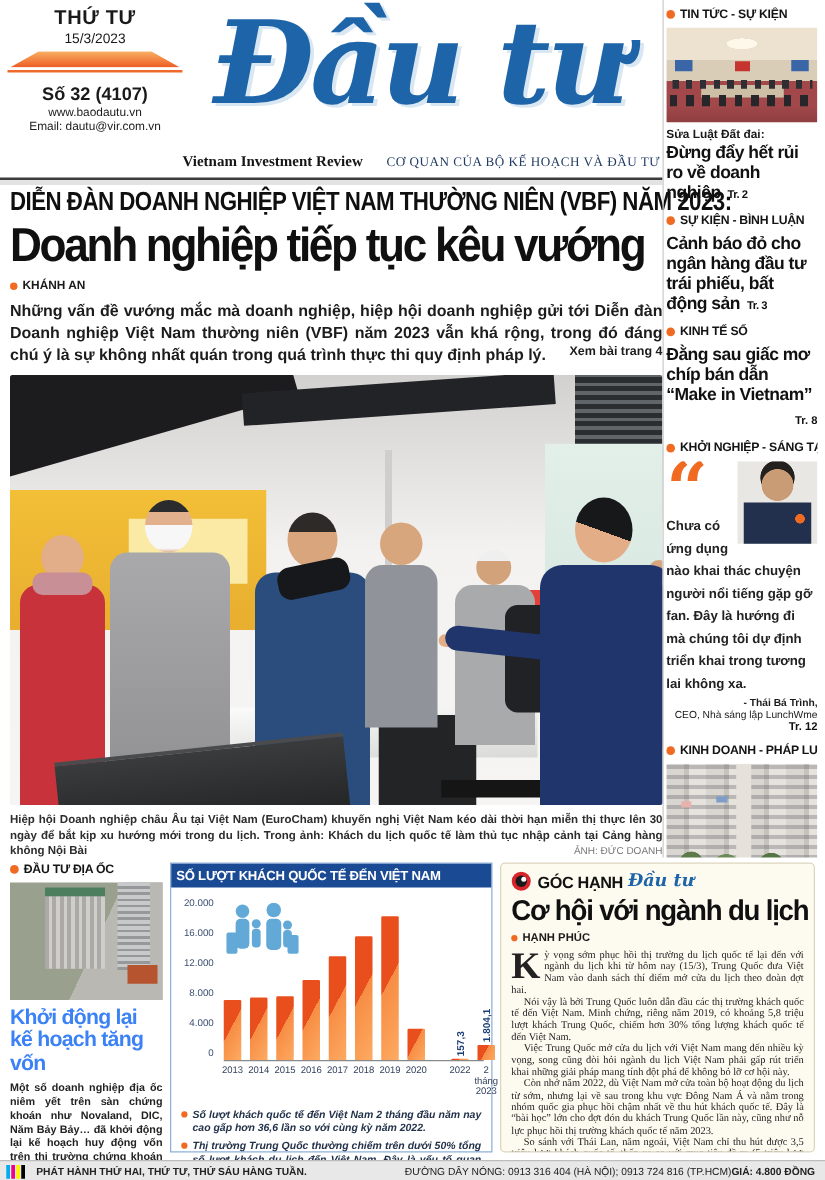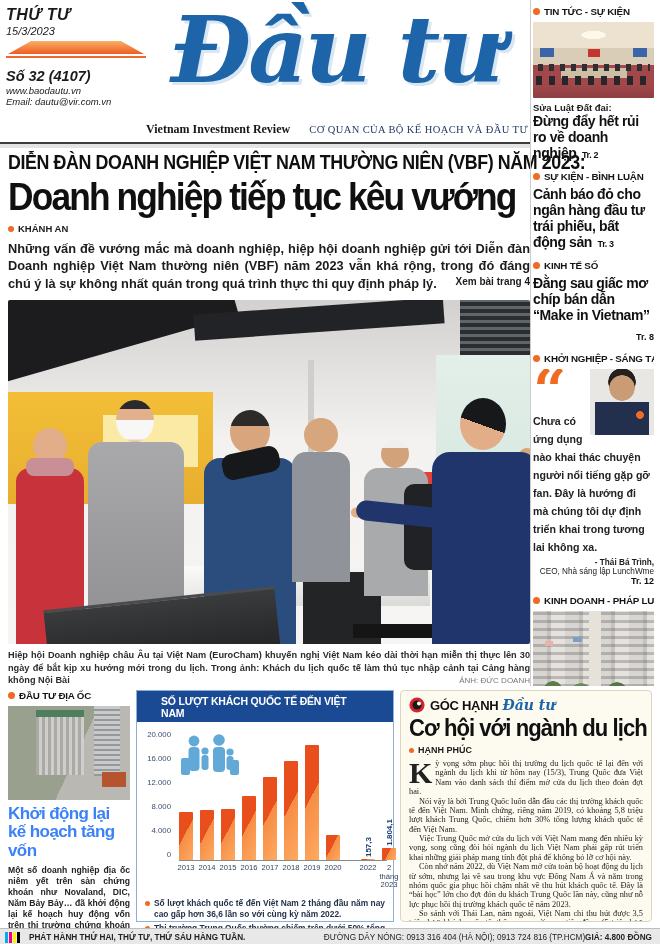--- a/index.html
+++ b/index.html
@@ -3,21 +3,21 @@
 <meta charset="utf-8">
 <style>
   html,body{margin:0;padding:0;background:#888;}
   .page{position:relative;width:660px;height:944px;background:#ffffff;overflow:hidden;
         font-family:"Liberation Sans",sans-serif;color:#1a1a1a;}
   .dot{display:inline-block;width:7px;height:7px;border-radius:50%;background:#f06a21;margin-right:4px;flex:none;}
 
   
   .header{position:absolute;left:0;top:0;width:530px;height:142px;
           border-bottom:2px solid #3c3c3c;box-shadow:0 4px 0 #e3e3e3;}
-  .issue-box{position:absolute;left:6px;top:6px;width:140px;text-align:left;font-style:italic;}
+  .issue-box{position:absolute;left:6px;top:6px;width:140px;text-align:center;}
   .weekday{font-size:16px;font-weight:bold;letter-spacing:.5px;}
   .hdate{font-size:11px;margin-top:1px;}
   .roof{height:13px;margin:4px 2px 2px;background:linear-gradient(180deg,#f9b064,#ee5c22);
         clip-path:polygon(0 100%,17% 0,83% 0,100% 100%);}
   .roof-line{height:2px;background:#ee6a2c;margin:0 0 10px;}
   .issue{font-size:14.5px;font-weight:bold;}
   .site{font-size:9.5px;margin-top:1px;}
   .email{font-size:9.5px;}
   .masthead{position:absolute;left:140px;top:-6px;width:392px;text-align:center;
             font-family:"DejaVu Serif",serif;font-style:italic;font-weight:bold;
@@ -145,42 +145,42 @@
       repeating-linear-gradient(90deg,rgba(90,85,80,.3) 0 3px,rgba(0,0,0,0) 3px 6px) 28px 11px/48px 58px no-repeat,
       linear-gradient(#cfcecb,#cfcecb) 28px 11px/48px 58px no-repeat,
       linear-gradient(115deg,rgba(0,0,0,0) 55%,#b9b8b2 55%),
       linear-gradient(#9aa08e,#9aa08e);}
   .re-title{font-size:17px;font-weight:bold;letter-spacing:-.6px;line-height:1.08;color:#3b82f6;}
   .re-body{margin-top:5px;font-size:8.6px;font-weight:bold;line-height:1.27;text-align:justify;color:#222;}
 
   .chart-panel{position:absolute;left:136px;top:690px;width:258px;height:232px;
                border:1px solid #8fb0d6;background:#fff;box-sizing:border-box;}
   .chart-titlebar{background:#1a4a94;color:#fff;font-size:10.5px;font-weight:bold;
-                  letter-spacing:-.2px;padding:4px 24px 3px;}
+                  letter-spacing:-.2px;padding:4px 4px 3px;}
   .chart-area{position:relative;padding:10px 6px 0 6px;}
   .yaxis{position:absolute;left:6px;top:10px;height:128px;width:28px;display:flex;
          flex-direction:column;justify-content:space-between;align-items:flex-end;}
   .ytick{font-size:7.8px;color:#3c4f72;line-height:1;transform:translateY(-1px);}
   .plot{display:flex;align-items:flex-end;height:128px;margin-left:36px;
         border-bottom:1px solid #8a8a8a;}
   .bar-col{width:14px;margin-right:7px;display:flex;flex-direction:column;
            justify-content:flex-end;align-items:center;flex:none;}
   .gapL{margin-left:14px;}
   .bar{width:14px;background:linear-gradient(118deg,#e94f1d 45%,#f78d44 45%,#fdaa62 100%);
        border-radius:1px 1px 0 0;}
   .vlabel{writing-mode:vertical-rl;transform:rotate(180deg);font-size:8px;font-weight:bold;
           color:#1d3f77;margin-bottom:2px;white-space:nowrap;}
   .cats{display:flex;margin-left:36px;margin-top:3px;}
   .bar-cat{width:14px;margin-right:7px;display:flex;justify-content:center;flex:none;}
   .bar-cat span{font-size:7.6px;color:#33425e;white-space:pre-line;text-align:center;line-height:1.15;}
   .family-icon{position:absolute;left:44px;top:12px;}
   .notes{margin:8px 8px 0;}
   .note{display:flex;margin-bottom:3px;}
   .ndot{width:5px;height:5px;border-radius:50%;background:#f06a21;margin:3px 4px 0 0;flex:none;}
-  .note span{font-size:8.4px;font-weight:bold;color:#23324a;line-height:1.3;text-align:justify;}
+  .note span{font-size:8.4px;font-weight:bold;color:#23324a;line-height:1.3;text-align:justify;font-style:italic;}
 
   .op-panel{position:absolute;left:400px;top:690px;width:252px;height:232px;box-sizing:border-box;
             background:#fdfaf0;border:1px solid #ddd5bd;border-radius:4px;padding:6px 8px;overflow:hidden;}
   .op-head{display:flex;align-items:center;margin-bottom:2px;}
   .op-logo{width:16px;height:16px;margin-right:5px;flex:none;}
   .op-sec{font-size:13px;font-weight:bold;color:#111;margin-right:4px;letter-spacing:-.3px;}
   .op-brand{font-family:"DejaVu Serif",serif;font-style:italic;font-weight:bold;
             font-size:14px;color:#1d64a8;}
   .op-title{margin:2px 0 3px;font-size:23px;font-weight:bold;letter-spacing:-1px;
             transform:scaleX(.96);transform-origin:left;white-space:nowrap;color:#101010;}

